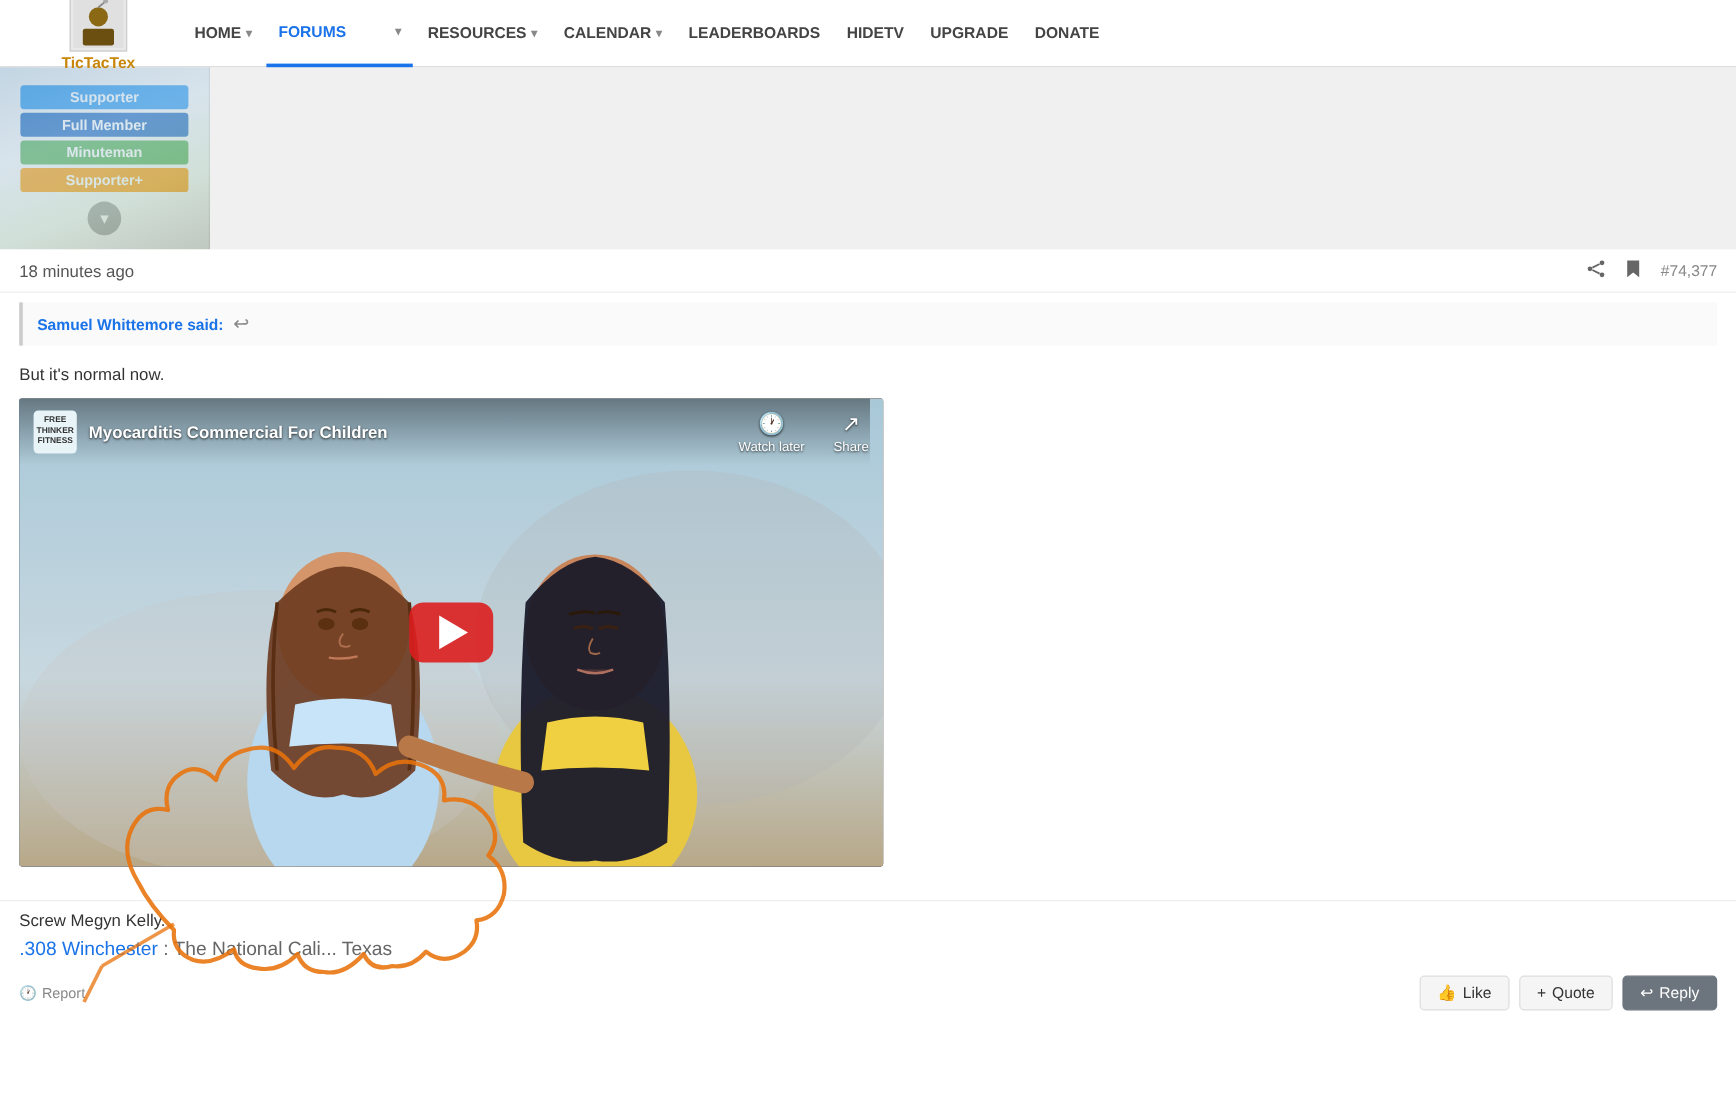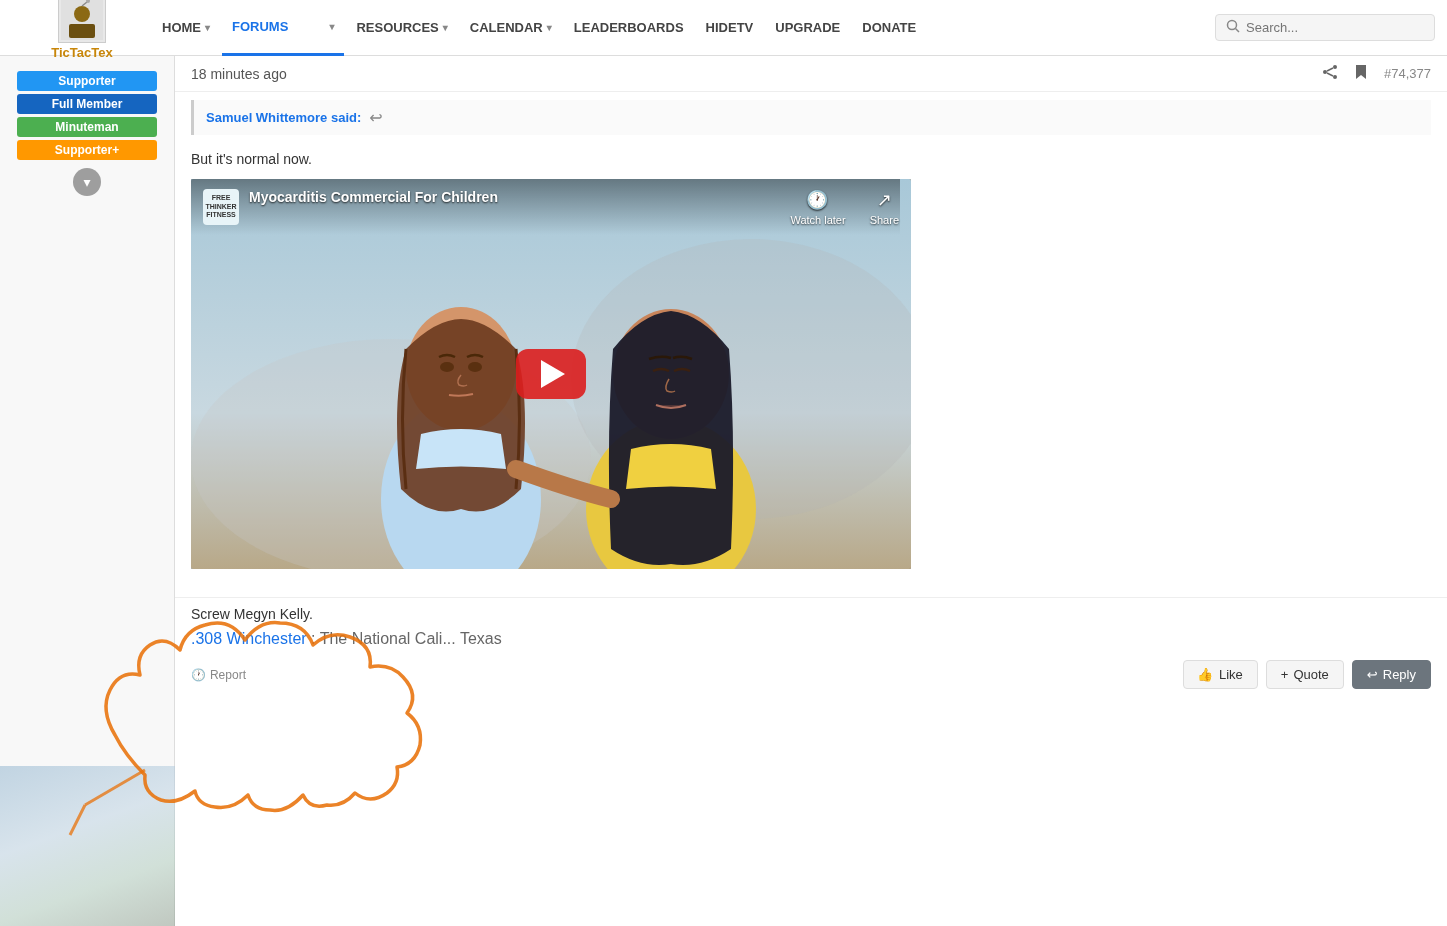--- a/index.html
+++ b/index.html
@@ -90,20 +90,21 @@
       font-size: 13px;
       width: 100%;
       color: #333;
     }
     .search-icon-svg { color: #888; margin-right: 6px; flex-shrink: 0; }
 
     
     .page-layout {
       display: flex;
       min-height: calc(100vh - 56px);
+      flex-direction: column;
     }
 
     
     .sidebar {
       width: 175px;
       flex-shrink: 0;
       background: #f8f8f8;
       border-right: 1px solid #ddd;
       padding: 12px 0;
     }
@@ -251,21 +252,21 @@
       border-color: transparent transparent transparent #fff;
       margin-left: 4px;
     }
     
     .video-title-bar {
       position: absolute;
       top: 0; left: 0; right: 11px;
       background: linear-gradient(to bottom, rgba(0,0,0,0.4), transparent);
       padding: 10px 12px;
       display: flex;
-      align-items: flex-start;
+      align-items: center;
       gap: 10px;
       z-index: 4;
     }
     .channel-logo {
       width: 36px;
       height: 36px;
       background: #e8f4f8;
       border-radius: 4px;
       display: flex;
       align-items: center;
@@ -432,29 +433,20 @@
       <span>HIDETV</span>
     </div>
     <div class="nav-item">
       <span>UPGRADE</span>
     </div>
     <div class="nav-item">
       <span>DONATE</span>
     </div>
   </div>
 
-  <div class="search-area">
-    <span class="search-icon-svg">
-      <svg width="14" height="14" viewBox="0 0 14 14" fill="none">
-        <circle cx="6" cy="6" r="4.5" stroke="#888" stroke-width="1.5"></circle>
-        <line x1="9.5" y1="9.5" x2="13" y2="13" stroke="#888" stroke-width="1.5"></line>
-      </svg>
-    </span>
-    <input type="text" placeholder="Search..." style="">
-  </div>
 </div>
 
 <div class="page-layout">
 
   <div class="sidebar" style="position:relative;">
     <div class="badge-item">
       <div class="badge badge-supporter">Supporter</div>
     </div>
     <div class="badge-item">
       <div class="badge badge-full-member">Full Member</div>

